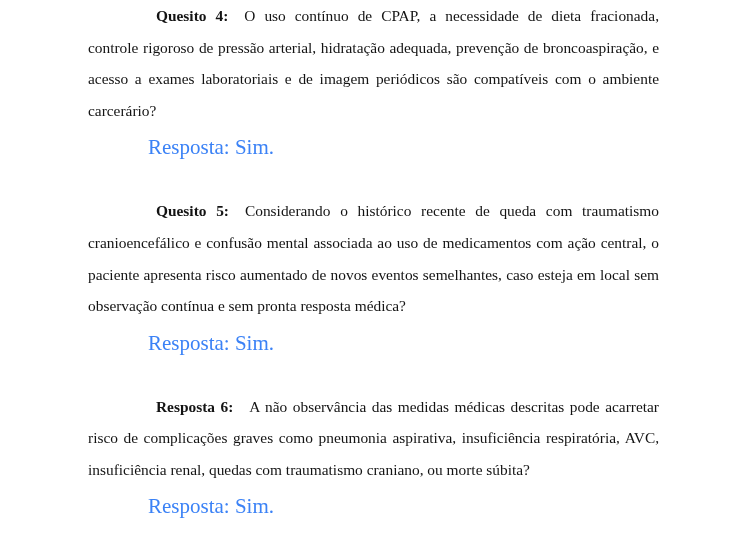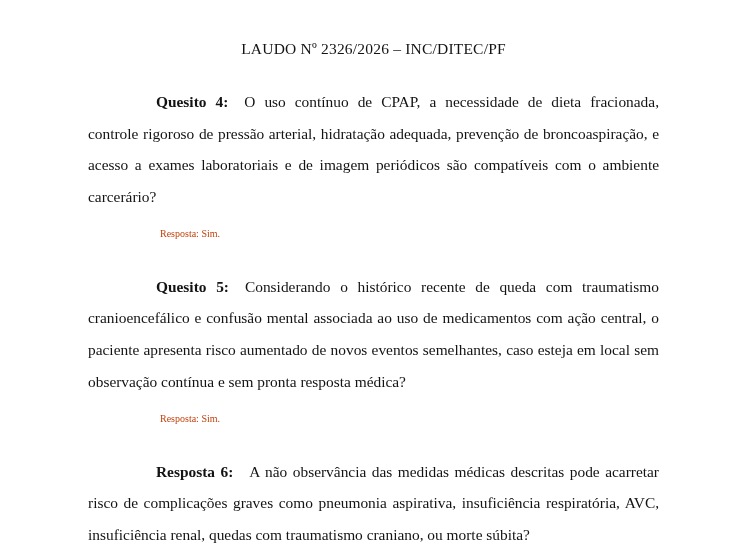--- a/index.html
+++ b/index.html
@@ -48,34 +48,33 @@
   }
   .q-label {
     font-weight: bold;
     margin-left: 8px;
   }
   .q-gap {
     display: inline-block;
     width: 16px;
   }
   .answer {
-    font-size: 10px;
+    font-size: 21px;
     line-height: 2.05;
-    color: #c2410c;
-    margin: 12px;
+    color: #3b82f6;
+    margin: 0;
     padding-left: 60px;
   }
   .spacer-sm { height: 10px; }
 </style>
 </head>
 <body>
 
 <div class="page">
 
-  <div class="doc-header">LAUDO Nº 2326/2026 – INC/DITEC/PF</div>
 
   <div class="qa-block">
     <p class="question"><span class="q-indent"></span><span class="q-label">Quesito 4:</span><span class="q-gap"></span><span>O uso contínuo de CPAP, a necessidade de dieta fracionada, controle rigoroso de pressão arterial, hidratação adequada, prevenção de broncoaspiração, e acesso a exames laboratoriais e de imagem periódicos são compatíveis com o ambiente carcerário?</span></p>
     <p class="answer">Resposta: Sim.</p>
   </div>
 
   <div class="spacer-sm"></div>
 
   <div class="qa-block">
     <p class="question"><span class="q-indent"></span><span class="q-label">Quesito 5:</span><span class="q-gap"></span><span>Considerando o histórico recente de queda com traumatismo cranioencefálico e confusão mental associada ao uso de medicamentos com ação central, o paciente apresenta risco aumentado de novos eventos semelhantes, caso esteja em local sem observação contínua e sem pronta resposta médica?</span></p>

